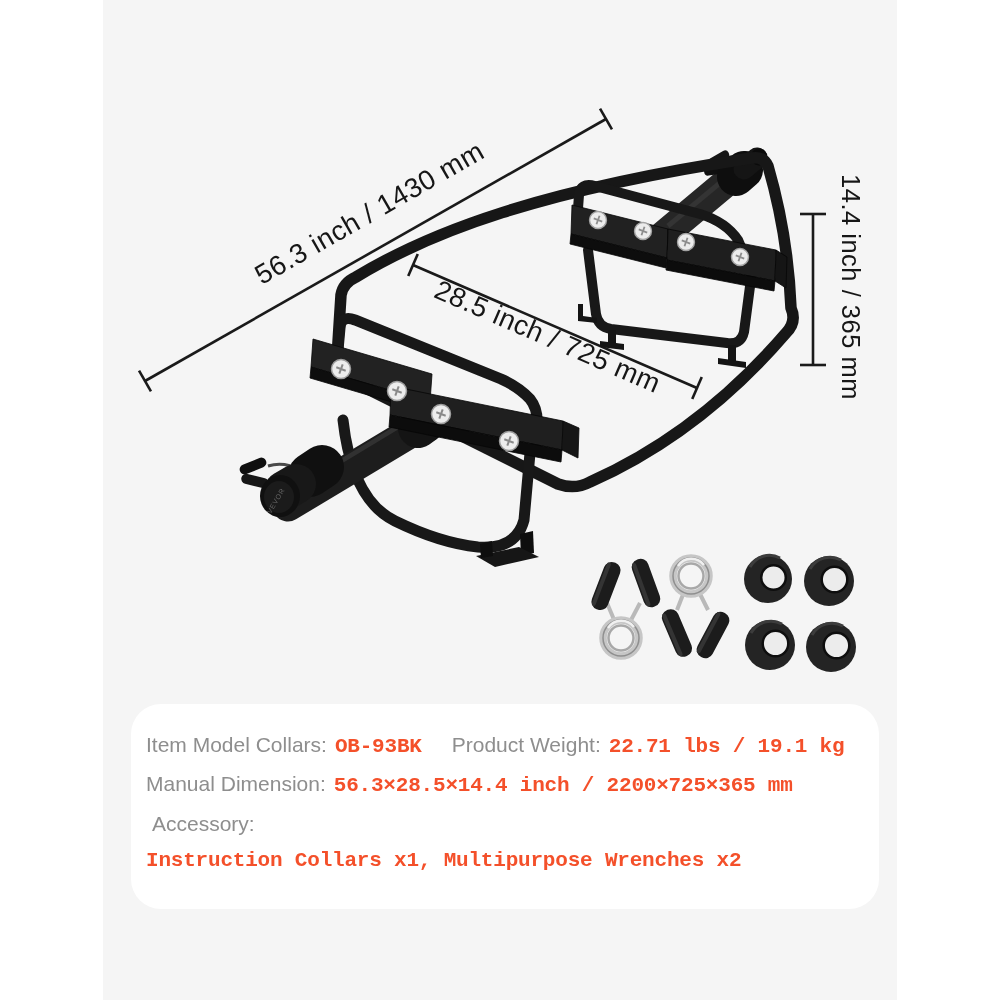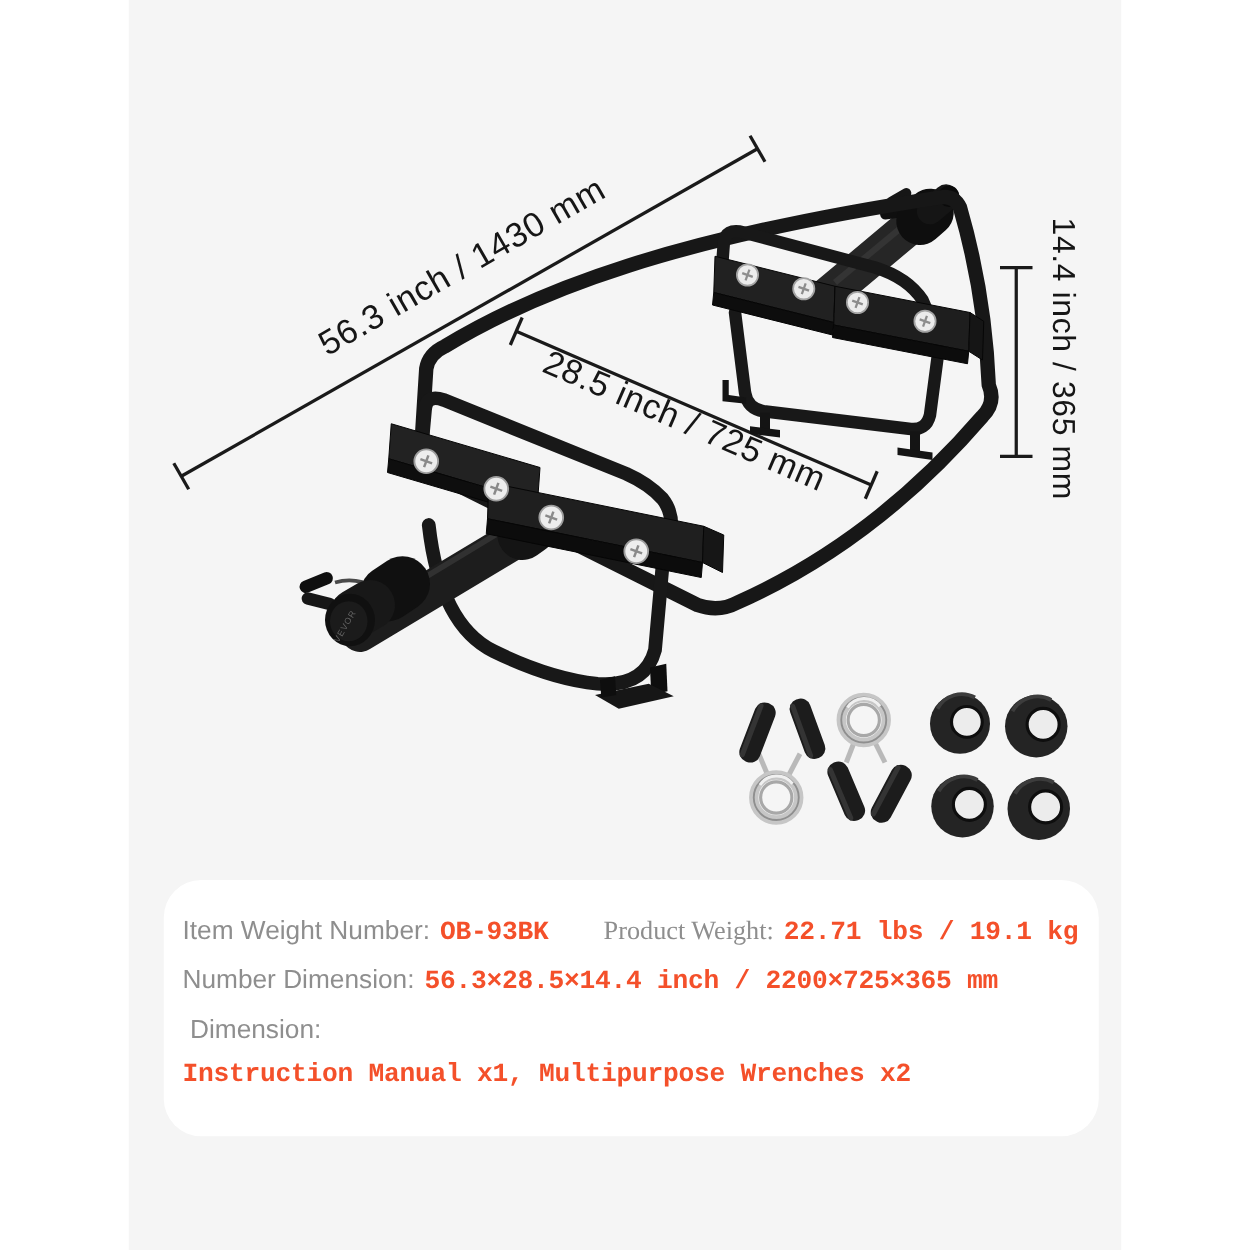--- a/index.html
+++ b/index.html
@@ -7,21 +7,21 @@
           font-family:"Liberation Sans","DejaVu Sans",sans-serif;}
   .stage{position:absolute;left:103px;top:0;width:794px;height:1000px;background:var(--stage-bg,#f5f5f5);}
   svg.scene{position:absolute;left:0;top:0;width:1000px;height:1000px;}
   .dim-text{font-size:27.5px;fill:#161616;letter-spacing:.5px;font-weight:500;}
   .dim-text-v{font-size:25.5px;fill:#161616;letter-spacing:.5px;font-weight:500;}
   .panel{position:absolute;left:131px;top:704px;width:748px;height:205px;background:var(--panel-bg,#ffffff);
          border-radius:30px;box-sizing:border-box;padding:22px 18px 0 15px;}
   .spec-row{display:flex;align-items:baseline;white-space:nowrap;font-size:21px;line-height:37.4px;}
   .lbl{color:var(--label-gray,#8e8e8e);font-weight:400;margin-right:8px;}
   .val{color:var(--value-orange,#f4502a);font-weight:700;letter-spacing:-0.2px;font-family:Liberation Mono, monospace;}
-  .gap2{margin-left:44px;font-family:Liberation Serif, serif;}
+  .gap2{margin-left:30px;}
   .indent{margin-left:6px;}
 </style>
 </head>
 <body>
 
 <div class="canvas">
   <div class="stage"></div>
 
   <svg class="scene" viewBox="0 0 1000 1000">
 
@@ -260,29 +260,29 @@
       <g>
         <circle cx="831" cy="647" r="25" fill="#242424"></circle>
         <circle cx="836.5" cy="645.5" r="12.8" fill="#ececec" stroke="#0e0e0e" stroke-width="2.5"></circle>
         <path d="M 812 635 A 23 23 0 0 1 843 626" fill="none" stroke="#3c3c3c" stroke-width="3"></path>
       </g>
     </g>
   </svg>
 
   <div class="panel">
     <div class="spec-row">
-      <span class="lbl">Item Weight Number:</span>
+      <span class="lbl">Item Model Collars:</span>
       <span class="val">OB-93BK</span>
       <span class="lbl gap2">Product Weight:</span>
       <span class="val">22.71 lbs / 19.1 kg</span>
     </div>
     <div class="spec-row">
-      <span class="lbl">Number Dimension:</span>
+      <span class="lbl">Manual Dimension:</span>
       <span class="val">56.3×28.5×14.4 inch / 2200×725×365 mm</span>
     </div>
     <div class="spec-row">
-      <span class="lbl indent">Dimension:</span>
-    </div>
-    <div class="spec-row">
-      <span class="val">Instruction Manual x1, Multipurpose Wrenches x2</span>
+      <span class="lbl indent">Accessory:</span>
+    </div>
+    <div class="spec-row">
+      <span class="val">Instruction Collars x1, Multipurpose Wrenches x2</span>
     </div>
   </div>
 </div>
 
 </body></html>

